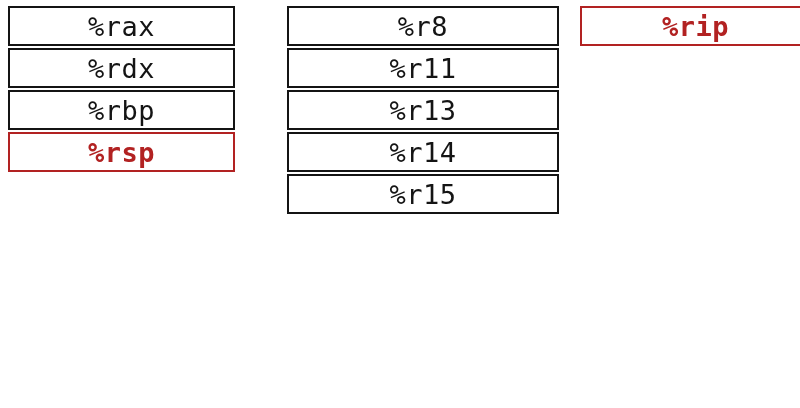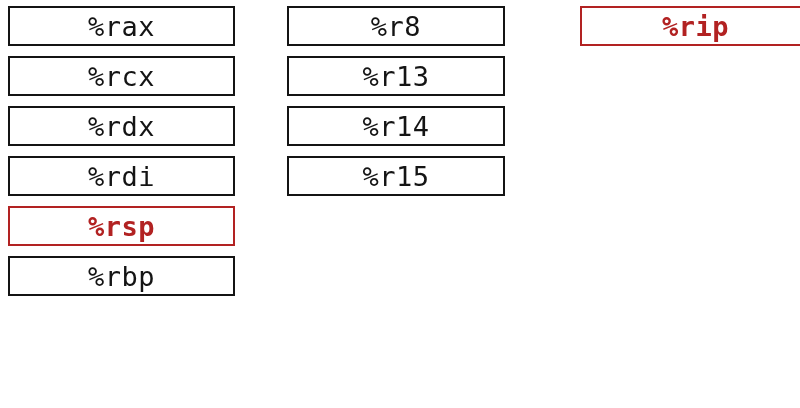--- a/index.html
+++ b/index.html
@@ -13,24 +13,24 @@
     height: 408px;
     background: #ffffff;
     font-family: "DejaVu Sans Mono", "Liberation Mono", monospace;
     overflow: hidden;
   }
   .reg-col {
     position: absolute;
     top: 6px;
     display: flex;
     flex-direction: column;
-    gap: 10px;
+    gap: 2px;
   }
   .col-1 { left: 8px;   width: 227px; }
-  .col-2 { left: 287px; width: 218px; text-align: center; }
+  .col-2 { left: 287px; width: 272px; text-align: center; }
   .col-3 { left: 580px; width: 231px; }
   .reg-box {
     box-sizing: border-box;
     height: 40px;
     border: 2px solid #141414;
     background: #ffffff;
     display: flex;
     align-items: center;
     justify-content: center;
     font-size: 27px;
@@ -44,29 +44,28 @@
     font-weight: bold;
   }
 </style>
 </head>
 <body>
 
 <div class="canvas">
 
   <div class="reg-col col-1">
     <div class="reg-box">%rax</div>
-    <div class="reg-box">%rcx</div>
     <div class="reg-box">%rdx</div>
-    <div class="reg-box">%rdi</div>
+    <div class="reg-box">%rbp</div>
     <div class="reg-box highlight">%rsp</div>
-    <div class="reg-box">%rbp</div>
   </div>
 
   <div class="reg-col col-2">
     <div class="reg-box">%r8</div>
+    <div class="reg-box">%r11</div>
     <div class="reg-box">%r13</div>
     <div class="reg-box">%r14</div>
     <div class="reg-box">%r15</div>
   </div>
 
   <div class="reg-col col-3">
     <div class="reg-box highlight">%rip</div>
   </div>
 
 </div>

